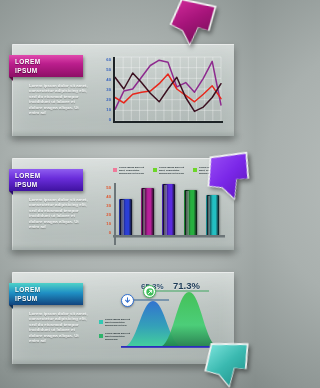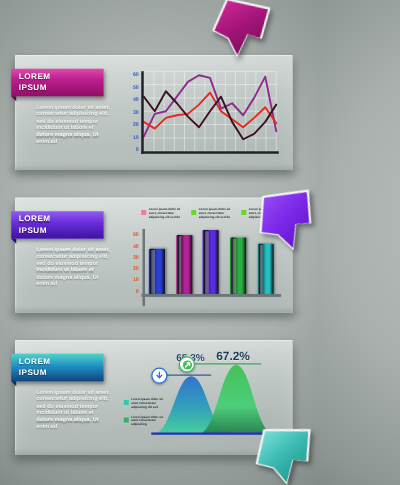--- a/index.html
+++ b/index.html
@@ -211,21 +211,21 @@
 
 <div class="panel" id="panel3">
   <div class="ribbon" id="ribbon3">
     <span class="rl">LOREM</span>
     <span class="rl">IPSUM</span>
   </div>
   <div class="body-copy">Lorem ipsum dolor sit amet, consectetur adipisicing elit, sed do eiusmod tempor incididunt ut labore et dolore magna aliqua. Ut enim ad</div>
 
   <div class="chart-area" id="curveWrap">
     <div class="pct" style="left:44px; top:3px; font-size:8px; color:#2f4f6f;">65.3%</div>
-    <div class="pct" style="left:76px; top:1px; font-size:9.5px; color:#1c3a56;">67.2%</div>
+    <div class="pct" style="left:76px; top:1px; font-size:9.5px; color:#1c3a56;">71.3%</div>
 
     <svg width="132" height="82" style="position:absolute;left:0;top:0">
       <defs>
         <linearGradient id="gBlue" x1="0" y1="0" x2="0" y2="1">
           <stop offset="0%" stop-color="#2a6fd0"></stop>
             <stop offset="55%" stop-color="#2d9fb8"></stop>
             <stop offset="100%" stop-color="#3fd19a"></stop>
         </linearGradient>
         <linearGradient id="gGreen" x1="0" y1="0" x2="0" y2="1">
           <stop offset="0%" stop-color="#39c04f"></stop>

